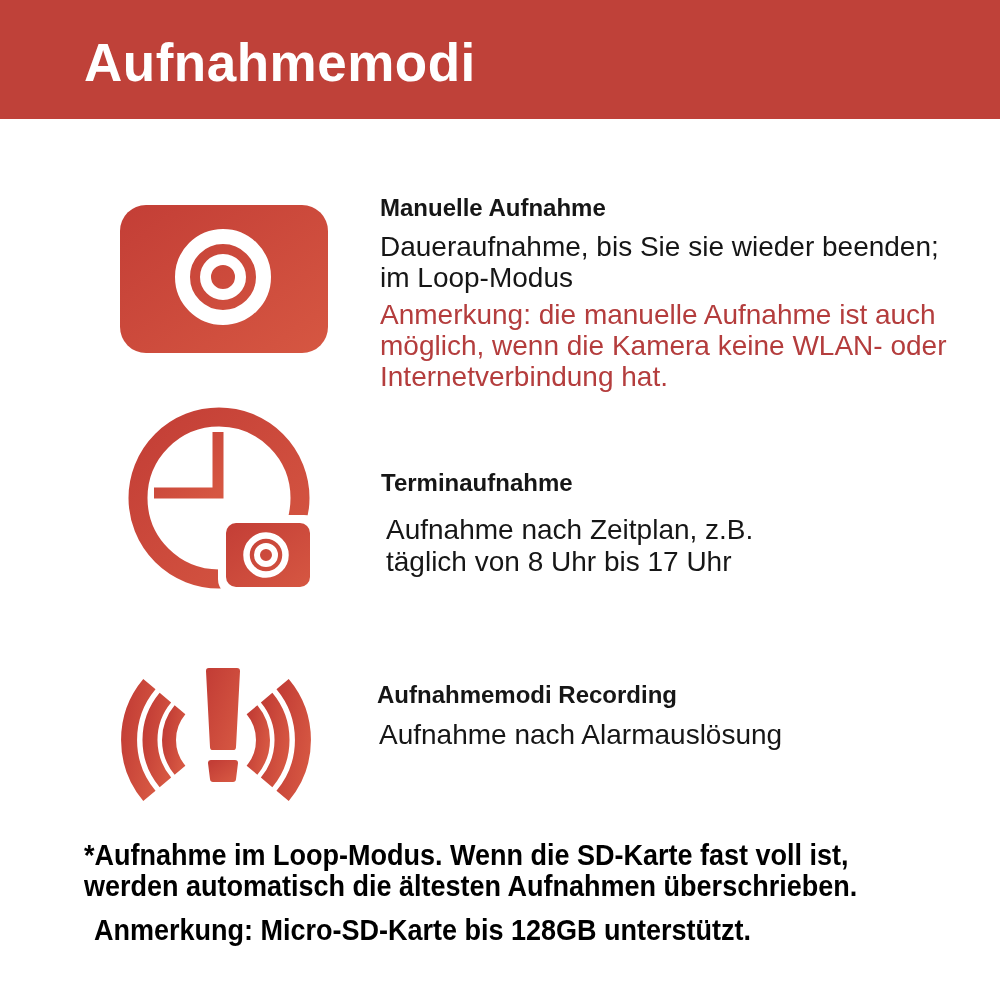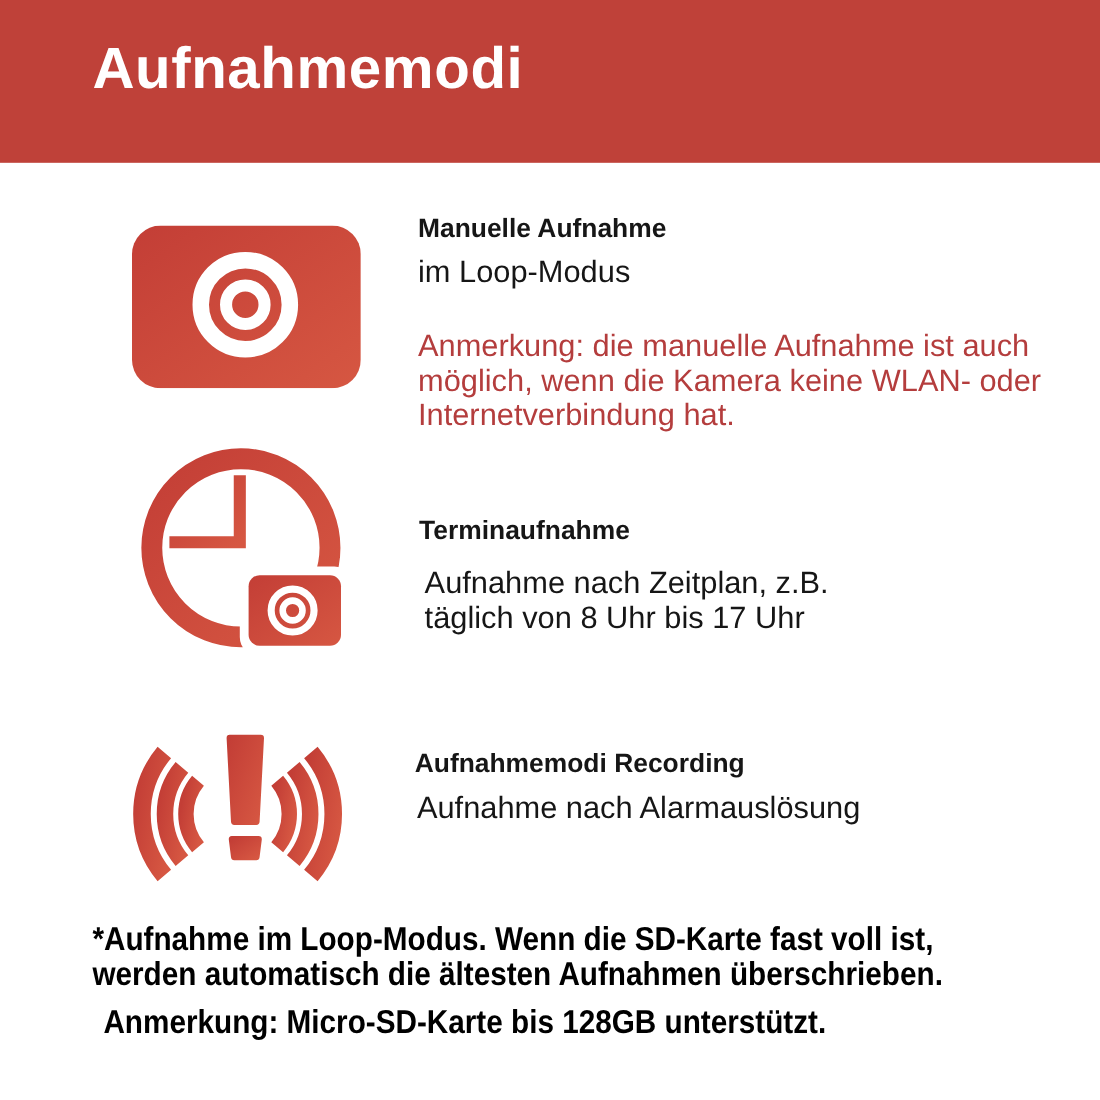--- a/index.html
+++ b/index.html
@@ -14,21 +14,21 @@
   *{margin:0;padding:0;box-sizing:border-box;}
   html,body{width:1000px;height:1000px;}
   body{
     position:relative;
     background:#ffffff;
     font-family:"Liberation Sans","DejaVu Sans",sans-serif;
     overflow:hidden;
   }
   .abs{position:absolute;}
   
-  .banner{left:0;top:0;width:1000px;height:148px;background:var(--banner-red);}
+  .banner{left:0;top:0;width:1000px;height:119px;background:var(--banner-red);}
   .banner-title{
     left:84px;top:36px;
     font-size:53px;font-weight:bold;line-height:1;
     color:var(--white);letter-spacing:0.5px;white-space:nowrap;
   }
   
   .sec-title{
     font-size:24px;font-weight:bold;line-height:40px;
     color:var(--text-dark);white-space:nowrap;
   }
@@ -58,20 +58,21 @@
         <stop offset="1" style="stop-color:var(--icon-red-light)"></stop>
       </linearGradient>
     </defs>
     <rect x="0" y="0" width="208" height="148" rx="26" fill="url(#g1)"></rect>
     <circle cx="103" cy="72" r="40.5" fill="none" stroke="#ffffff" stroke-width="15"></circle>
     <circle cx="103" cy="72" r="17.5" fill="none" stroke="#ffffff" stroke-width="11"></circle>
   </svg>
 </div>
 <div class="abs sec-title" style="left:380px;top:188px;">Manuelle Aufnahme</div>
 <div class="abs sec-body" style="left:380px;top:231px;">
+  <div>Daueraufnahme, bis Sie sie wieder beenden;</div>
   <div>im Loop-Modus</div>
 </div>
 <div class="abs sec-note" style="left:380px;top:299px;">
   <div>Anmerkung: die manuelle Aufnahme ist auch</div>
   <div>möglich, wenn die Kamera keine WLAN- oder</div>
   <div>Internetverbindung hat.</div>
 </div>
 
 <div class="abs" style="left:119px;top:403px;">
   <svg width="200" height="196" viewBox="0 0 200 196">

